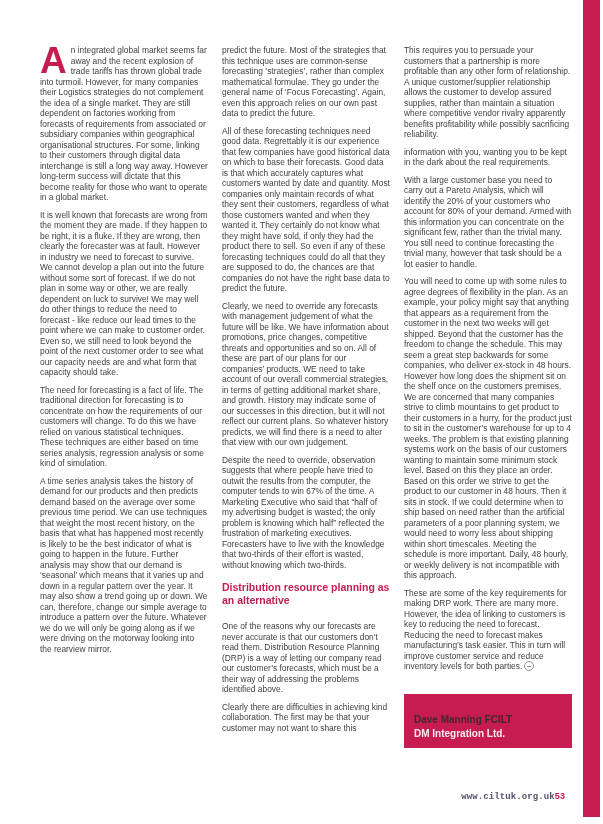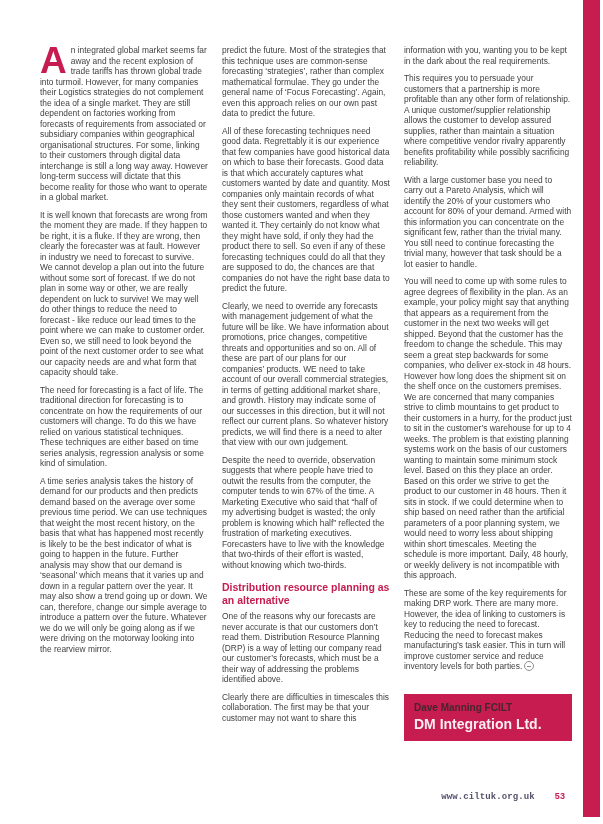--- a/index.html
+++ b/index.html
@@ -21,47 +21,47 @@
     font-size:8.4px;line-height:10.5px;color:#3F3F41;
     text-align:left;
   }
   .dropcap{
     float:left;
     font-size:37px;line-height:29px;font-weight:bold;color:#C61C50;
     margin:1px 4px 0 0;
   }
   .subhead{
     font-size:10.5px;line-height:12.5px;font-weight:bold;color:#C61C50;
-    margin:11px 0 5px 0;
+    margin:11px 0 15px 0;
   }
   .endmark{
     display:inline-block;width:8px;height:8px;
     border:1px solid #8f8f8f;border-radius:50%;
     position:relative;vertical-align:-2px;margin-left:2px;
   }
   .endmark::after{
     content:"";position:absolute;left:2px;right:2px;top:3.5px;height:1px;
     background:#8f8f8f;
   }
   .author-box{
     margin-top:22px;background:#C61C50;
-    padding:8px 10px 9px 10px;box-sizing:border-box;width:168px;
+    padding:20px 10px 9px 10px;box-sizing:border-box;width:168px;
   }
   .author-name{
     font-size:10px;font-weight:bold;color:#44262F;margin-bottom:3px;
   }
   .author-company{
-    font-size:14px;font-weight:bold;color:#FBEDF1;
+    font-size:10px;font-weight:bold;color:#FBEDF1;
   }
   .footer{
     position:absolute;right:38px;bottom:22px;
     font-size:9px;font-weight:bold;letter-spacing:.1px;
   }
   .footer .url{color:#56506B;font-family:Liberation Mono, monospace;}
-  .footer .pagenum{color:#C61C50;margin-left:20px;}
+  .footer .pagenum{color:#C61C50;margin-left:0;}
 </style>
 </head>
 <body>
 
 <div class="page">
 
   <div class="accent-bar"></div>
 
   <main class="columns">
 
@@ -72,26 +72,26 @@
       <p>A time series analysis takes the history of demand for our products and then predicts demand based on the average over some previous time period. We can use techniques that weight the most recent history, on the basis that what has happened most recently is likely to be the best indicator of what is going to happen in the future. Further analysis may show that our demand is ‘seasonal’ which means that it varies up and down in a regular pattern over the year. It may also show a trend going up or down. We can, therefore, change our simple average to introduce a pattern over the future. Whatever we do we will only be going along as if we were driving on the motorway looking into the rearview mirror.</p>
     </section>
 
     <section class="col">
       <p>predict the future. Most of the strategies that this technique uses are common-sense forecasting ‘strategies’, rather than complex mathematical formulae. They go under the general name of ‘Focus Forecasting’. Again, even this approach relies on our own past data to predict the future.</p>
       <p>All of these forecasting techniques need good data. Regrettably it is our experience that few companies have good historical data on which to base their forecasts. Good data is that which accurately captures what customers wanted by date and quantity. Most companies only maintain records of what they sent their customers, regardless of what those customers wanted and when they wanted it. They certainly do not know what they might have sold, if only they had the product there to sell. So even if any of these forecasting techniques could do all that they are supposed to do, the chances are that companies do not have the right base data to predict the future.</p>
       <p>Clearly, we need to override any forecasts with management judgement of what the future will be like. We have information about promotions, price changes, competitive threats and opportunities and so on. All of these are part of our plans for our companies’ products. WE need to take account of our overall commercial strategies, in terms of getting additional market share, and growth. History may indicate some of our successes in this direction, but it will not reflect our current plans. So whatever history predicts, we will find there is a need to alter that view with our own judgement.</p>
       <p>Despite the need to override, observation suggests that where people have tried to outwit the results from the computer, the computer tends to win 67% of the time. A Marketing Executive who said that “half of my advertising budget is wasted; the only problem is knowing which half” reflected the frustration of marketing executives. Forecasters have to live with the knowledge that two-thirds of their effort is wasted, without knowing which two-thirds.</p>
       <h2 class="subhead">Distribution resource planning as an alternative</h2>
       <p>One of the reasons why our forecasts are never accurate is that our customers don’t read them. Distribution Resource Planning (DRP) is a way of letting our company read our customer’s forecasts, which must be a their way of addressing the problems identified above.</p>
-      <p>Clearly there are difficulties in timescales this collaboration. The first may be that your customer may not want to share this</p>
+      <p>Clearly there are difficulties in achieving kind collaboration. The first may be that your customer may not want to share this</p>
     </section>
 
     <section class="col">
+      <p>This requires you to persuade your customers that a partnership is more profitable than any other form of relationship. A unique customer/supplier relationship allows the customer to develop assured supplies, rather than maintain a situation where competitive vendor rivalry apparently benefits profitability while possibly sacrificing reliability.</p>
       <p>information with you, wanting you to be kept in the dark about the real requirements.</p>
-      <p>This requires you to persuade your customers that a partnership is more profitable than any other form of relationship. A unique customer/supplier relationship allows the customer to develop assured supplies, rather than maintain a situation where competitive vendor rivalry apparently benefits profitability while possibly sacrificing reliability.</p>
       <p>With a large customer base you need to carry out a Pareto Analysis, which will identify the 20% of your customers who account for 80% of your demand. Armed with this information you can concentrate on the significant few, rather than the trivial many. You still need to continue forecasting the trivial many, however that task should be a lot easier to handle.</p>
       <p>You will need to come up with some rules to agree degrees of flexibility in the plan. As an example, your policy might say that anything that appears as a requirement from the customer in the next two weeks will get shipped. Beyond that the customer has the freedom to change the schedule. This may seem a great step backwards for some companies, who deliver ex-stock in 48 hours. However how long does the shipment sit on the shelf once on the customers premises. We are concerned that many companies strive to climb mountains to get product to their customers in a hurry, for the product just to sit in the customer’s warehouse for up to 4 weeks. The problem is that existing planning systems work on the basis of our customers wanting to maintain some minimum stock level. Based on this they place an order. Based on this order we strive to get the product to our customer in 48 hours. Then it sits in stock. If we could determine when to ship based on need rather than the artificial parameters of a poor planning system, we would need to worry less about shipping within short timescales. Meeting the schedule is more important. Daily, 48 hourly, or weekly delivery is not incompatible with this approach.</p>
       <p><span>These are some of the key requirements for making DRP work. There are many more. However, the idea of linking to customers is key to reducing the need to forecast. Reducing the need to forecast makes manufacturing’s task easier. This in turn will improve customer service and reduce inventory levels for both parties.</span><span class="endmark"></span></p>
 
       <div class="author-box">
         <div class="author-name">Dave Manning FCILT</div>
         <div class="author-company">DM Integration Ltd.</div>
       </div>
     </section>
 

